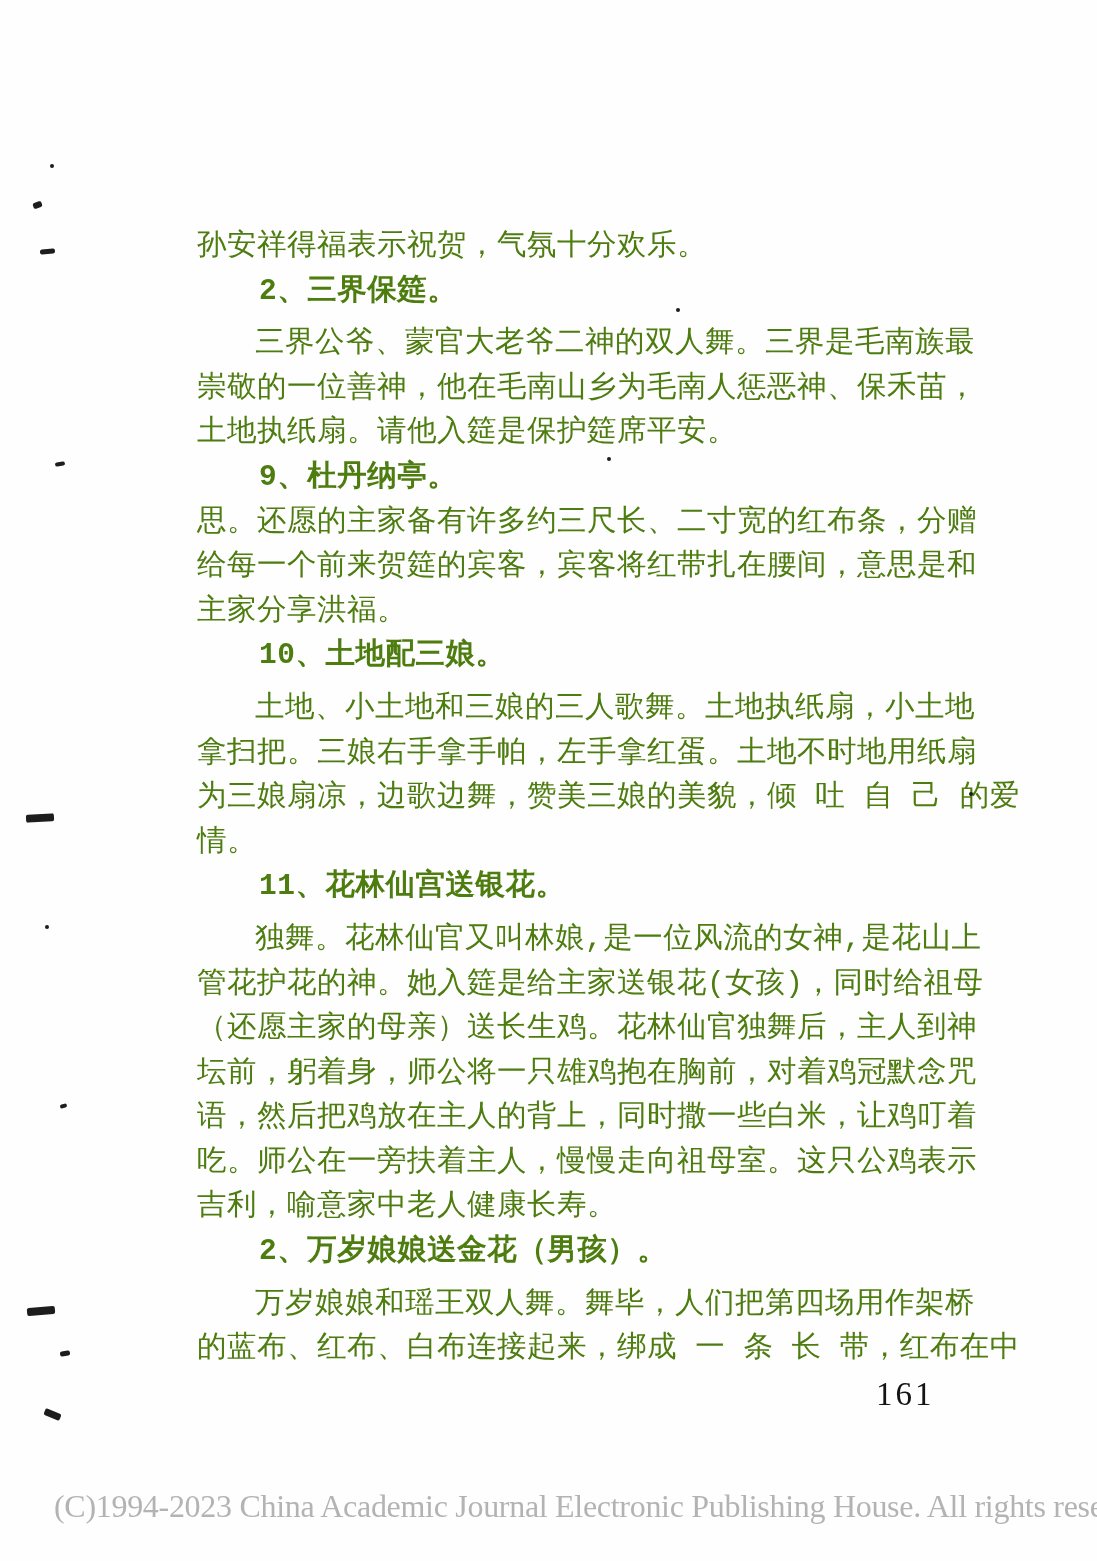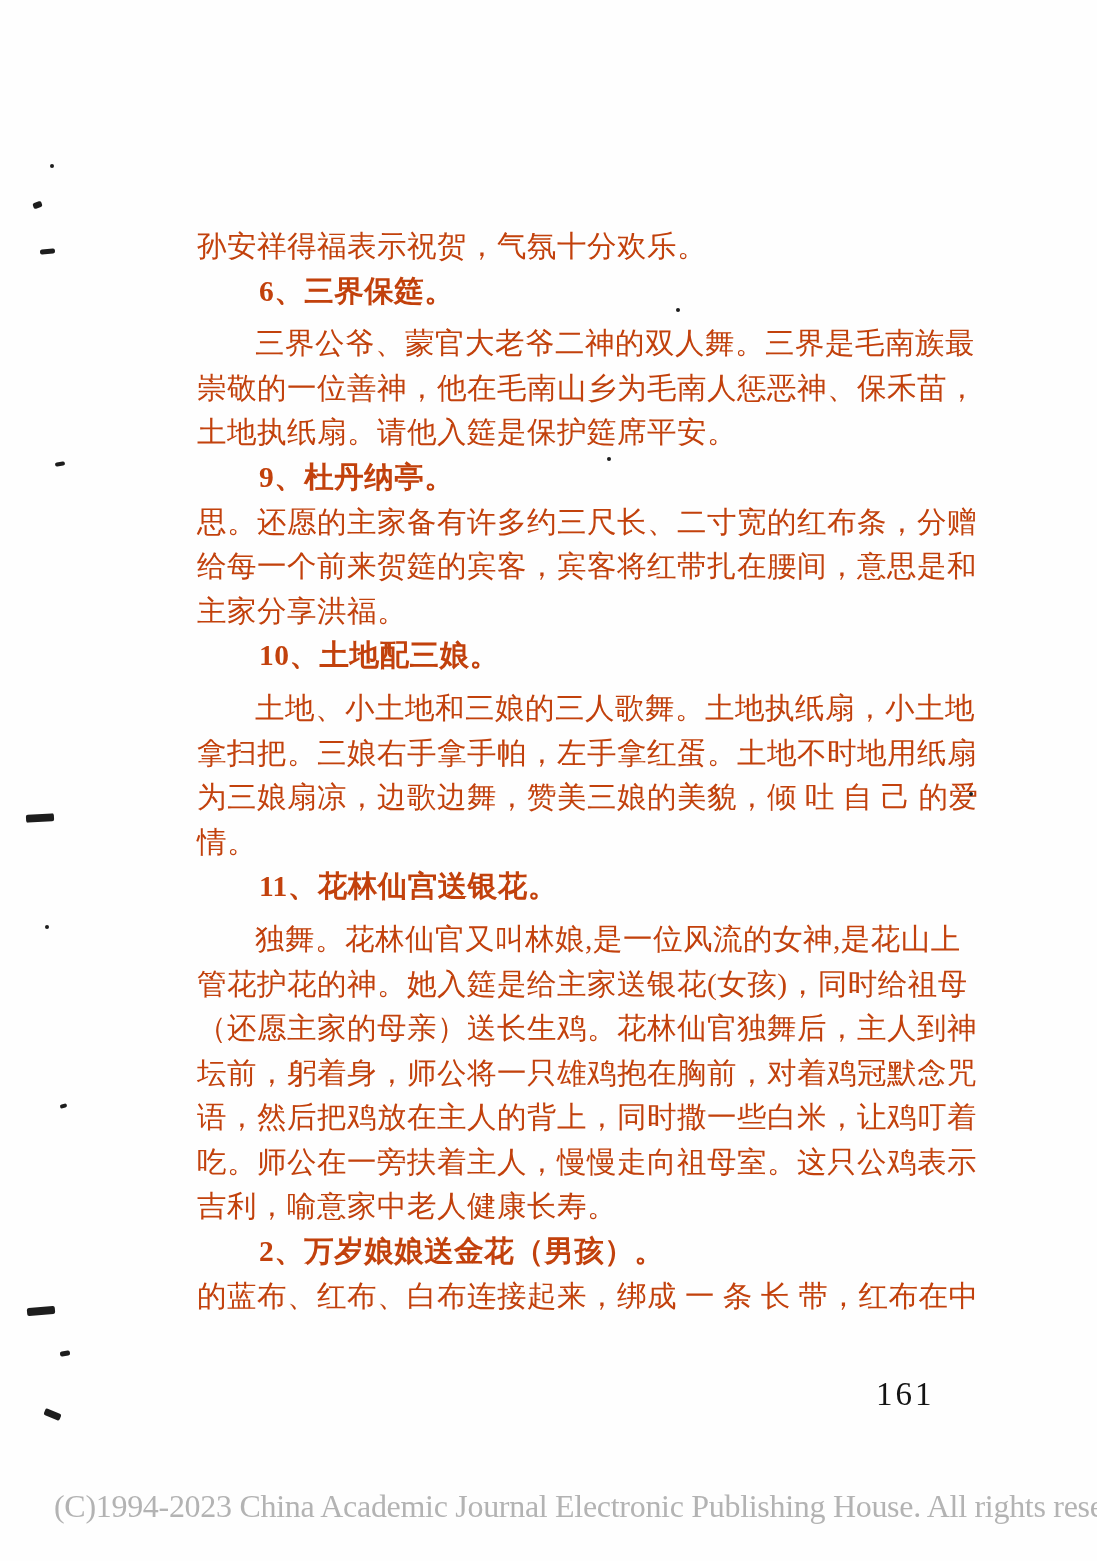--- a/index.html
+++ b/index.html
@@ -18,24 +18,25 @@
   .text-column {
     position: absolute;
     left: 197px;
     top: 224px;
     width: 762px;
   }
   .text-line {
     height: 44.6px;
     line-height: 44.6px;
     font-size: 29.5px;
-    color: #c2410c;
+    color: #4d7c0f;
     white-space: nowrap;
     letter-spacing: 0.5px;
     overflow: visible;
+    font-family: Liberation Mono, monospace;
   }
   .text-line.indent {
     padding-left: 58px;
     margin-top: 8px;
   }
   .text-line.head {
     padding-left: 62px;
     font-weight: bold;
   }
   .page-number {
@@ -67,21 +68,21 @@
   }
 </style>
 </head>
 <body>
 
 <div class="page">
 
   <div class="text-column">
 
   <div class="text-line">孙安祥得福表示祝贺，气氛十分欢乐。</div>
-      <div class="text-line head">6、三界保筵。</div>
+      <div class="text-line head">2、三界保筵。</div>
       <div class="text-line indent">三界公爷、蒙官大老爷二神的双人舞。三界是毛南族最</div>
       <div class="text-line">崇敬的一位善神，他在毛南山乡为毛南人惩恶神、保禾苗，</div>
       <div class="text-line">土地执纸扇。请他入筵是保护筵席平安。</div>
       <div class="text-line head">9、杜丹纳亭。</div>
       <div class="text-line">思。还愿的主家备有许多约三尺长、二寸宽的红布条，分赠</div>
       <div class="text-line">给每一个前来贺筵的宾客，宾客将红带扎在腰间，意思是和</div>
       <div class="text-line">主家分享洪福。</div>
       <div class="text-line head">10、土地配三娘。</div>
       <div class="text-line indent">土地、小土地和三娘的三人歌舞。土地执纸扇，小土地</div>
       <div class="text-line">拿扫把。三娘右手拿手帕，左手拿红蛋。土地不时地用纸扇</div>
@@ -89,20 +90,21 @@
       <div class="text-line">情。</div>
       <div class="text-line head">11、花林仙宫送银花。</div>
       <div class="text-line indent">独舞。花林仙官又叫林娘,是一位风流的女神,是花山上</div>
       <div class="text-line">管花护花的神。她入筵是给主家送银花(女孩)，同时给祖母</div>
       <div class="text-line">（还愿主家的母亲）送长生鸡。花林仙官独舞后，主人到神</div>
       <div class="text-line">坛前，躬着身，师公将一只雄鸡抱在胸前，对着鸡冠默念咒</div>
       <div class="text-line">语，然后把鸡放在主人的背上，同时撒一些白米，让鸡叮着</div>
       <div class="text-line">吃。师公在一旁扶着主人，慢慢走向祖母室。这只公鸡表示</div>
       <div class="text-line">吉利，喻意家中老人健康长寿。</div>
       <div class="text-line head">2、万岁娘娘送金花（男孩）。</div>
+      <div class="text-line indent">万岁娘娘和瑶王双人舞。舞毕，人们把第四场用作架桥</div>
       <div class="text-line">的蓝布、红布、白布连接起来，绑成 一 条 长 带，红布在中</div>
     </div>
 
   <div class="page-number">161</div>
 
   <div class="watermark">(C)1994-2023 China Academic Journal Electronic Publishing House. All rights reserved</div>
 
 <div class="artifact dot" style="left: 50px; top: 164px; width: 4px; height: 4px;"></div>
     <div class="artifact" style="left: 33px; top: 202px; width: 9px; height: 6px; transform: rotate(-20deg);"></div>
     <div class="artifact" style="left: 40px; top: 249px; width: 15px; height: 5px; transform: rotate(-5deg);"></div>

